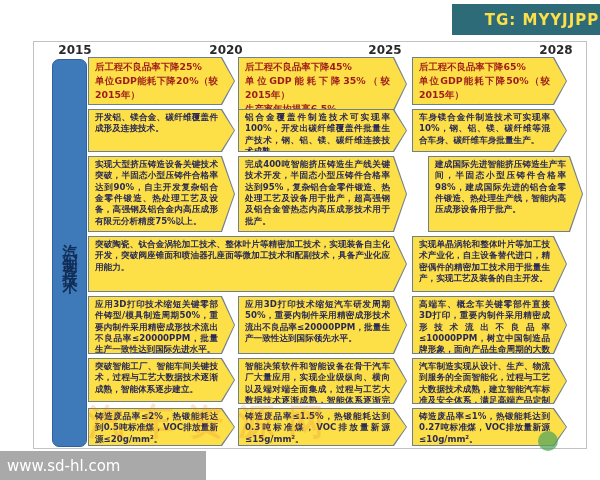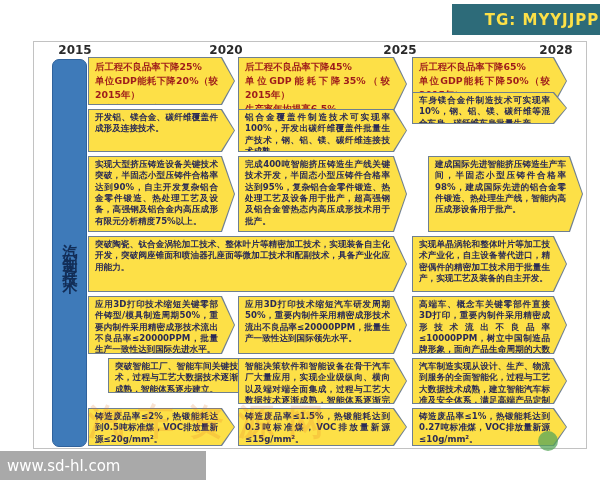--- a/index.html
+++ b/index.html
@@ -73,21 +73,21 @@
 </style>
 </head>
 <body>
 
 <div class="tg-box">TG: MYYJJPP</div>
 
 <div class="frame"></div>
 
 <div class="year" style="left:75px">2015</div>
 <div class="year" style="left:226px">2020</div>
-<div class="year" style="left:400px">2025</div>
+<div class="year" style="left:385px">2025</div>
 <div class="year" style="left:556px">2028</div>
 
 <div class="sidebar">
   <span>汽车制造技术</span>
 </div>
 
 <div class="arrow kpi c1" style="top:57px;height:48px;">
   <div class="in">
       <span class="cell-text">后工程不良品率下降25%
 单位GDP能耗下降20%（较2015年）
@@ -112,21 +112,21 @@
 <div class="arrow c1" style="top:109px;height:43px;">
   <div class="in">
       <span class="cell-text">开发铝、镁合金、碳纤维覆盖件成形及连接技术。</span>
     </div>
 </div>
 <div class="arrow c2" style="top:109px;height:43px;">
   <div class="in">
       <span class="cell-text">铝合金覆盖件制造技术可实现率100%，开发出碳纤维覆盖件批量生产技术，钢、铝、镁、碳纤维连接技术成熟。</span>
     </div>
 </div>
-<div class="arrow c3" style="top:92px;height:32px;">
+<div class="arrow c3" style="top:109px;height:43px;">
   <div class="in">
       <span class="cell-text">车身镁合金件制造技术可实现率10%，钢、铝、镁、碳纤维等混合车身、碳纤维车身批量生产。</span>
     </div>
 </div>
 
 <div class="arrow c1" style="top:156px;height:76px;">
   <div class="in">
       <span class="cell-text">实现大型挤压铸造设备关键技术突破，半固态小型压铸件合格率达到90%，自主开发复杂铝合金零件锻造、热处理工艺及设备，高强钢及铝合金内高压成形有限元分析精度75%以上。</span>
     </div>
 </div>
@@ -161,21 +161,21 @@
   <div class="in">
       <span class="cell-text">应用3D打印技术缩短汽车研发周期50%，重要内制件采用精密成形技术流出不良品率≤20000PPM，批量生产一致性达到国际领先水平。</span>
     </div>
 </div>
 <div class="arrow c3" style="top:296px;height:58px;">
   <div class="in">
       <span class="cell-text">高端车、概念车关键零部件直接3D打印，重要内制件采用精密成形技术流出不良品率≤10000PPM，树立中国制造品牌形象，面向产品生命周期的大数据分析及质量控制技术大量应用。</span>
     </div>
 </div>
 
-<div class="arrow c1" style="top:358px;height:35px;margin-left:20px;">
+<div class="arrow c1" style="top:358px;height:44px;">
   <div class="in">
       <span class="cell-text">突破智能工厂、智能车间关键技术，过程与工艺大数据技术逐渐成熟，智能体系逐步建立。</span>
     </div>
 </div>
 <div class="arrow c2" style="top:358px;height:46px;">
   <div class="in">
       <span class="cell-text">智能决策软件和智能设备在骨干汽车厂大量应用，实现企业级纵向、横向以及端对端全面集成，过程与工艺大数据技术逐渐成熟，智能体系逐渐完善。</span>
     </div>
 </div>
 <div class="arrow c3" style="top:358px;height:46px;">

